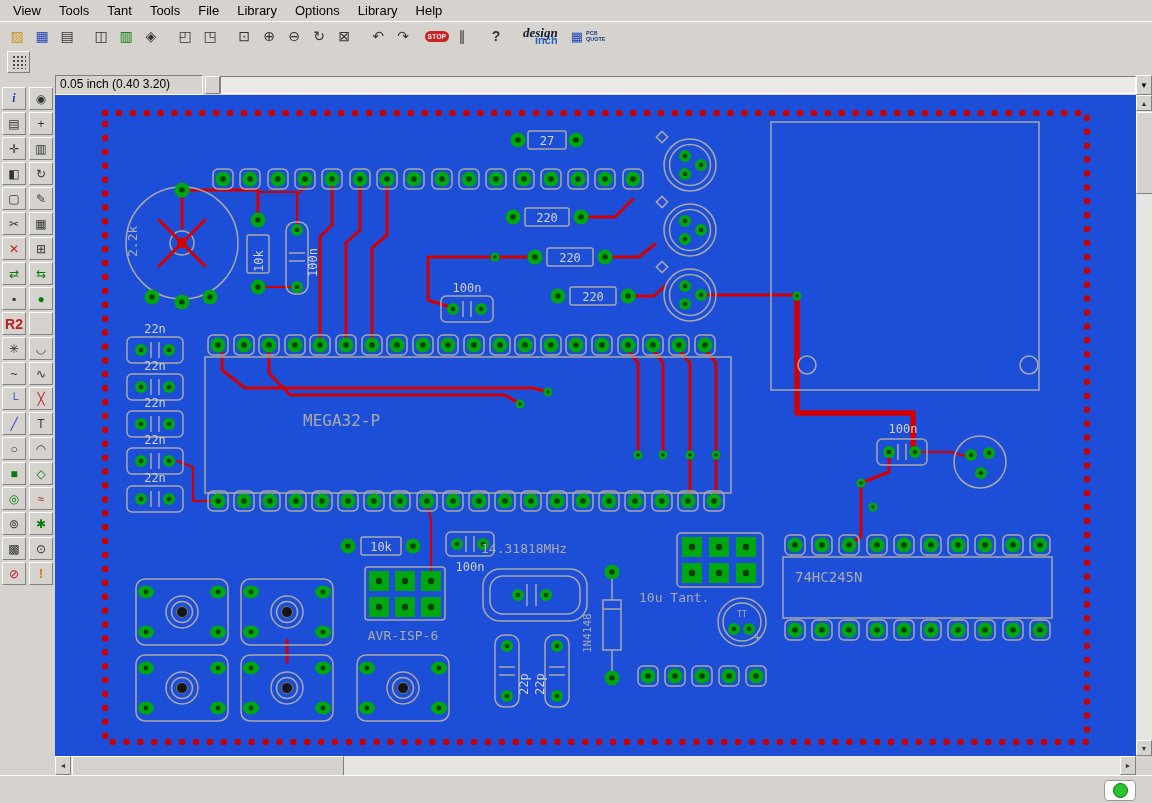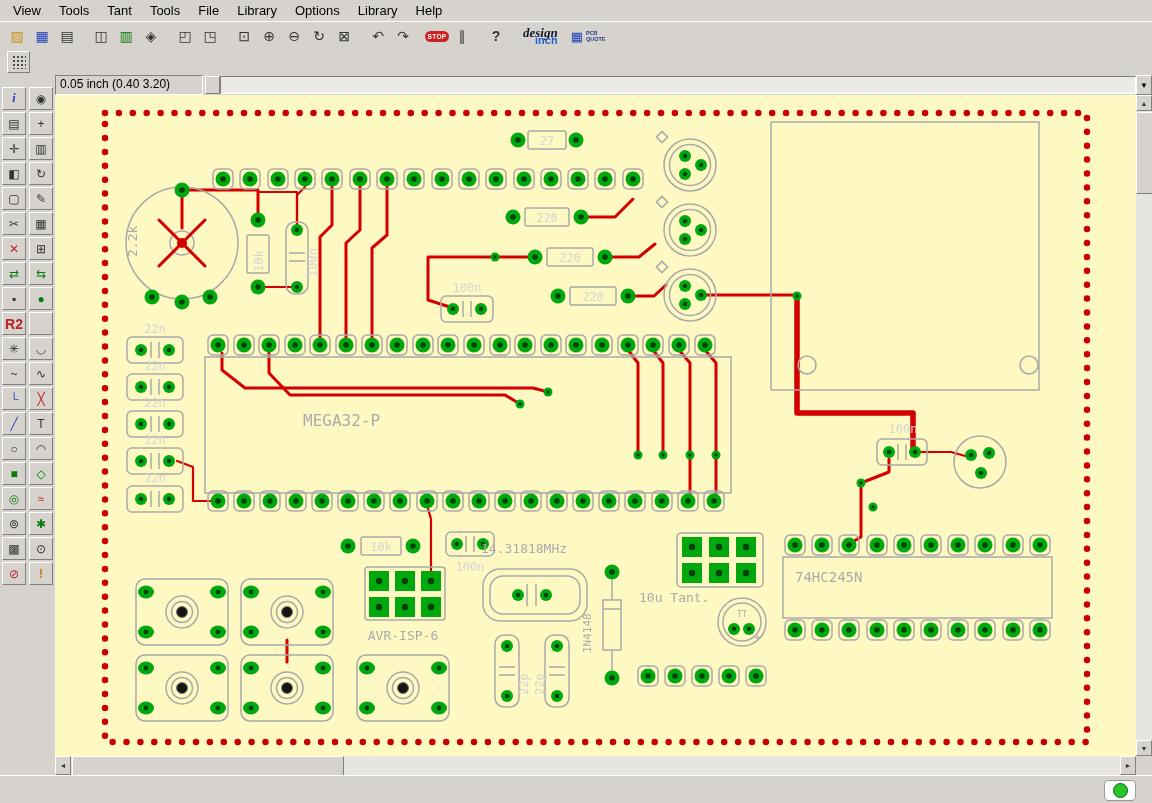--- a/index.html
+++ b/index.html
@@ -35,21 +35,21 @@
   .coord-stub{width:13px;height:16px;margin-left:2px;background:#d6d3ce}
   .cmd-input{flex:1;height:16px;background:#eceae6;font-size:12px;padding:0 4px;font-family:"Liberation Sans",sans-serif}
   .combo-arrow{width:16px;height:20px;background:#d6d3ce;font-size:8px;display:flex;align-items:center;justify-content:center;padding:0}
 
   
   .palette{position:absolute;left:0;top:75px;width:55px;height:700px;background:#d6d3ce;display:grid;grid-template-columns:24px 24px;grid-auto-rows:24px;gap:1px 3px;justify-content:center;align-content:start;padding-top:12px}
   .pal{width:24px;height:23px;background:#d6d3ce;display:flex;align-items:center;justify-content:center;font-size:12px;padding:0}
   .pal .tiny{font-size:14px;font-weight:bold;line-height:8px}
 
   
-  .canvas{position:absolute;left:55px;top:95px;width:1081px;height:661px;background:#fef9c3}
+  .canvas{position:absolute;left:55px;top:95px;width:1081px;height:661px;background:#1d4ed8}
 
   
   .sk{fill:none;stroke:#a9a9a9;stroke-width:1.5}
   .pd{fill:#00a80f}
   .hl{fill:#073f07}
   .tr{fill:none;stroke:#d40000;stroke-width:3;stroke-linecap:round;stroke-linejoin:round}
   .trT{stroke-width:5.5}
   .trt{stroke-width:2.2}
   .tv{fill:#d4d4d4;font:12px "DejaVu Sans Mono",monospace}
   .tn{fill:#ababab;font:13px "DejaVu Sans Mono",monospace}

